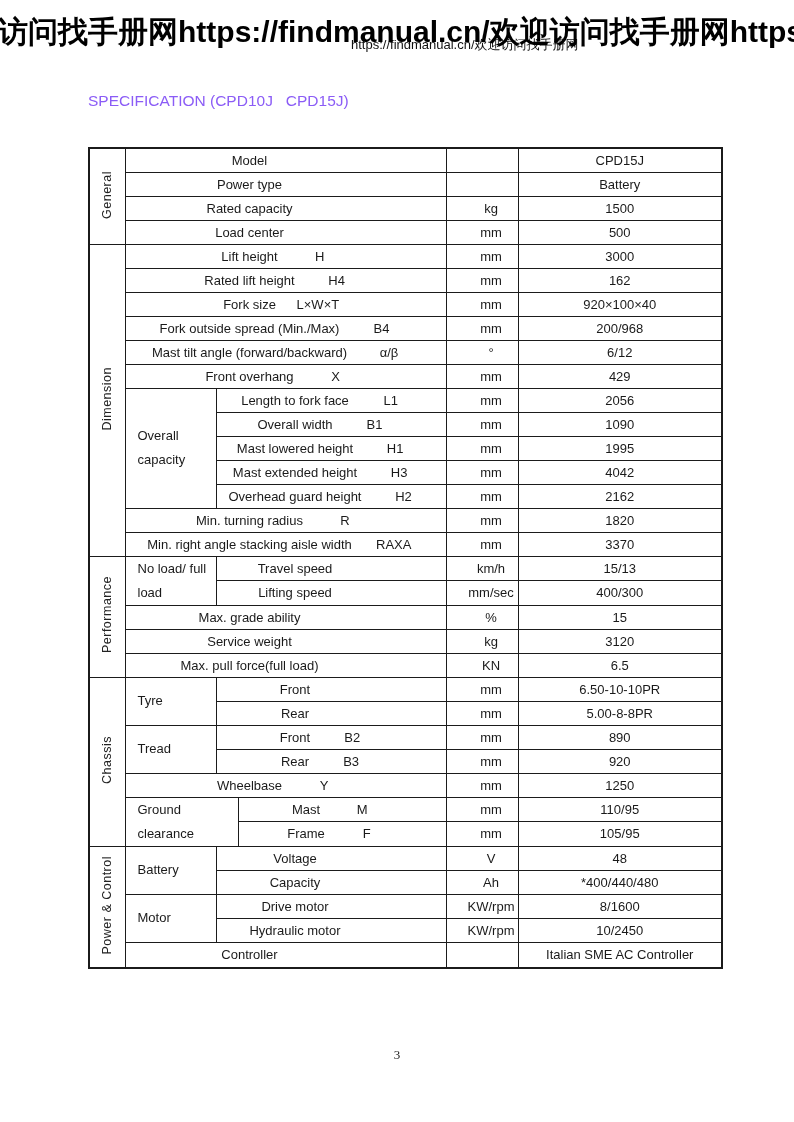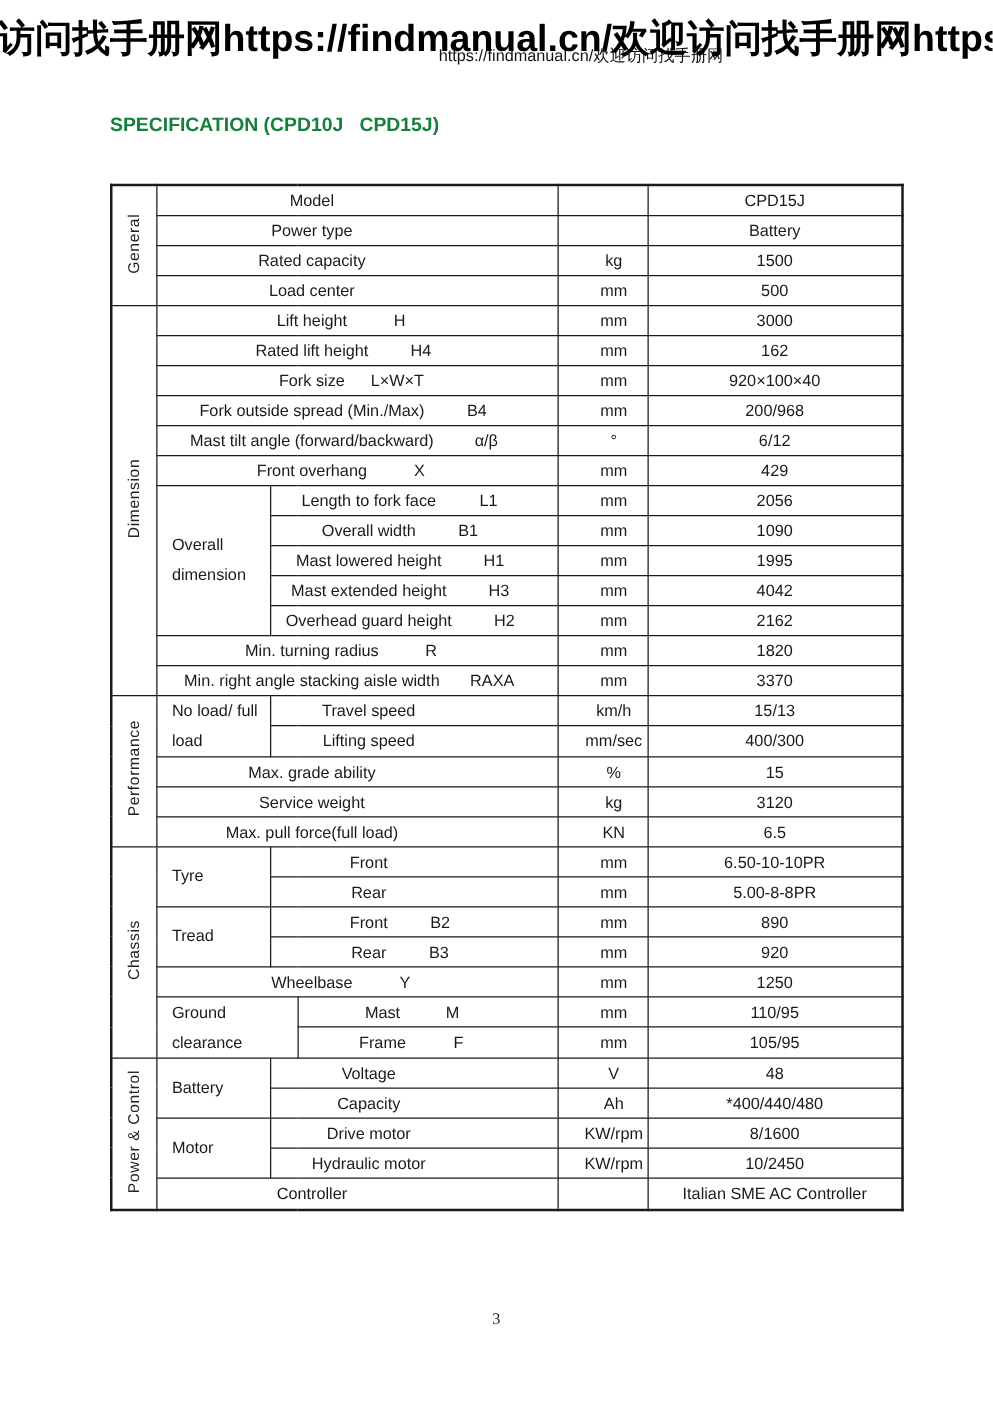--- a/index.html
+++ b/index.html
@@ -10,22 +10,22 @@
   }
   .header-band { position:absolute; top:0; left:0; width:794px; height:64px; overflow:hidden; }
   .wm-small {
     position:absolute; left:303px; top:36px; font-size:13px; white-space:nowrap; color:#111;margin-left:48px;
   }
   .wm-big {
     position:absolute; left:-62px; top:12px; font-size:30px; line-height:40px;
     font-weight:bold; white-space:nowrap; color:#000; letter-spacing:0px;
   }
   .title {
-    position:absolute; left:88px; top:92px; font-size:15.5px; font-weight:bold;
-    white-space:pre; color:#15803d;
+    position:absolute; left:88px; top:92px; font-size:15.5px; font-weight:normal;
+    white-space:pre; color:#8b5cf6;
   }
   table.spec {
     position:absolute; left:88px; top:147px; width:633px;
     border-collapse:collapse; table-layout:fixed; font-size:13px; color:#1a1a1a;
   }
   table.spec { border:2px solid #1b1b1b; }
   .spec td { border:1.5px solid #1b1b1b; height:24px; padding:0; vertical-align:middle; overflow:hidden; }
   .spec tr.tall td { height:26px; }
   td.cat { text-align:center; }
   .vtext {
@@ -163,21 +163,21 @@
       <td class="name" colspan="3">
           <div class="cf">
             <span>Front overhang</span>
             <span class="sym">X</span>
           </div>
         </td>
       <td class="unit">mm</td>
       <td class="val">429</td>
     </tr>
     <tr>
-      <td class="group" rowspan="5">Overall dimension</td>
+      <td class="group" rowspan="5">Overall capacity</td>
       <td class="sub" colspan="2">
           <div class="cf">
             <span>Length to fork face</span>
             <span class="sym">L1</span>
           </div>
         </td>
       <td class="unit">mm</td>
       <td class="val">2056</td>
     </tr>
     <tr>

